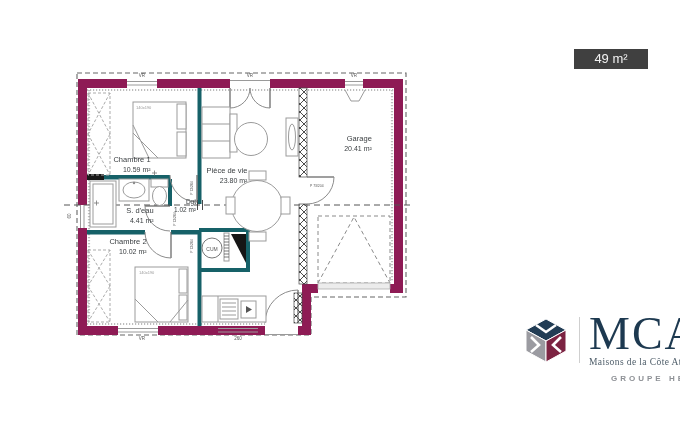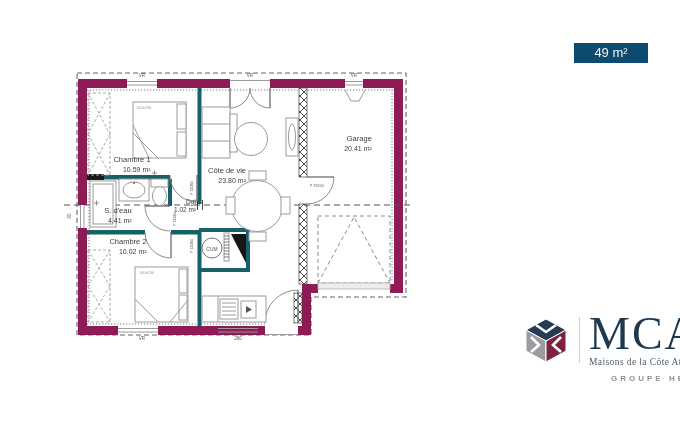--- a/index.html
+++ b/index.html
@@ -1,21 +1,21 @@
 <!DOCTYPE html>
 <html><head>
 <meta charset="utf-8">
 <style>
   html,body{margin:0;padding:0;background:#fff;}
   .page{position:relative;width:680px;height:425px;overflow:hidden;background:#fff;
         font-family:"Liberation Sans",sans-serif;}
   
   .header{position:absolute;top:36px;right:32px;width:74px;text-align:center;}
   .plan-title{font-size:26px;font-weight:bold;color:#9c9c9c;letter-spacing:1.5px;}
-  .area-badge{margin-top:7px;height:20px;line-height:20px;background:#0c4a6e;color:#f2f2f2;font-size:13px;}
+  .area-badge{margin-top:13px;height:20px;line-height:20px;background:#404040;color:#f2f2f2;font-size:13px;}
   
   .logo{position:absolute;left:522px;top:314px;display:flex;align-items:flex-start;width:320px;}
   .cube{width:48px;height:48px;margin-top:2px;flex:none;}
   .logo-divider{width:1px;height:46px;background:#cfcfcf;margin:3px 9px 0 9px;flex:none;}
   .logo-mca{font-family:"Liberation Serif",serif;font-size:46px;line-height:40px;color:#1d3950;letter-spacing:2px;}
   .logo-sub{font-family:"Liberation Serif",serif;font-size:9.5px;color:#4e5d69;margin-top:3px;white-space:nowrap;letter-spacing:.4px;}
   .logo-group{font-size:8px;letter-spacing:3px;color:#8e9196;font-weight:bold;margin:7px 0 0 22px;white-space:nowrap;}
   
   .plan-svg{position:absolute;left:0;top:0;}
   .wall{fill:#8e1b55;}
@@ -225,30 +225,30 @@
       <text x="310" y="187" font-size="3.4" text-anchor="start">P 73/204</text>
       <text x="136" y="109" font-size="4" fill="#999">140x190</text>
       <text x="139" y="274" font-size="4" fill="#999">140x190</text>
     </g>
   </svg>
 
   <div class="room-label" style="left:132px;top:164px">
     <div>Chambre 1</div>
       <div class="area">10.59 m²</div>
   </div>
-  <div class="room-label" style="left:118px;top:215px">
+  <div class="room-label" style="left:140px;top:215px">
     <div>S. d'eau</div>
       <div class="area">4.41 m²</div>
   </div>
   <div class="room-label" style="left:128px;top:246px">
     <div>Chambre 2</div>
       <div class="area">10.02 m²</div>
   </div>
   <div class="room-label" style="left:227px;top:175px">
-    <div>Côte de vie</div>
+    <div>Pièce de vie</div>
       <div class="area">23.80 m²</div>
   </div>
   <div class="room-label small" style="left:185px;top:206px">
     <div>Dgt</div>
       <div class="area">1.02 m²</div>
   </div>
   <div class="room-label" style="left:358px;top:143px">
     <div>Garage</div>
       <div class="area">20.41 m²</div>
   </div>

